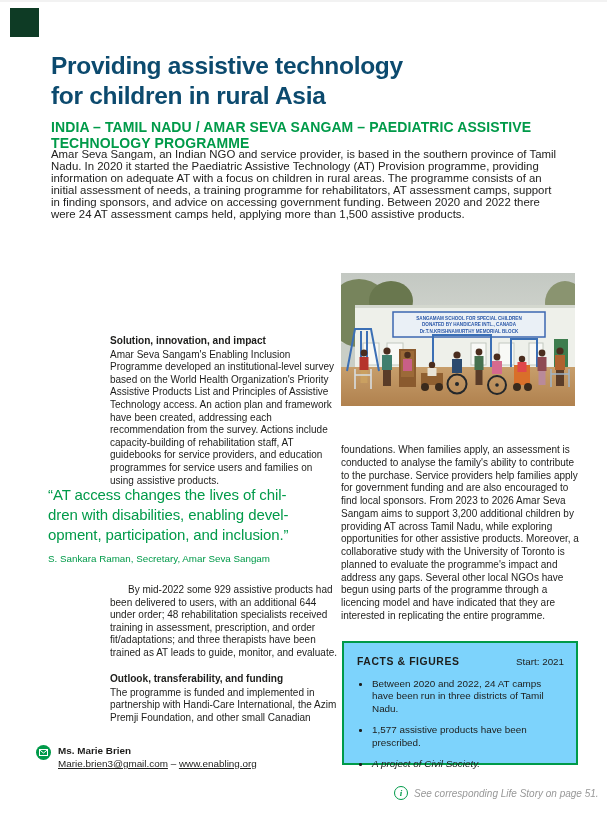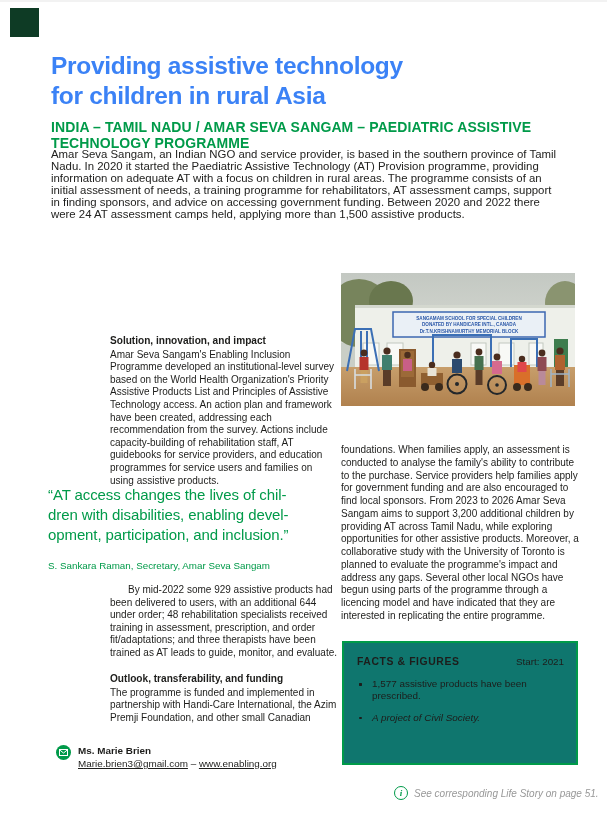--- a/index.html
+++ b/index.html
@@ -6,21 +6,21 @@
   .page{
     position:relative;width:607px;height:814px;margin:0 auto;
     background:#ffffff;overflow:hidden;
     font-family:"Liberation Sans", sans-serif;color:#1d1d1b;
     border-top:2px solid #f2f2f2;
   }
   .corner-square{position:absolute;left:10px;top:6px;width:29px;height:29px;background:#0e3b25;}
   .title{
     position:absolute;left:51px;top:49px;margin:0;
     font-size:24.5px;line-height:30px;font-weight:700;letter-spacing:-0.3px;
-    color:#3b82f6;white-space:pre-line;
+    color:#0c4a6e;white-space:pre-line;
   }
   .kicker{
     position:absolute;left:51px;top:117px;width:520px;
     font-size:14px;font-weight:700;letter-spacing:0.1px;color:#009a49;
   }
   .intro{
     position:absolute;left:51px;top:146px;width:512px;
     font-size:11.4px;line-height:12px;color:#222220;
   }
   .section{position:absolute;width:228px;font-size:10px;line-height:12.6px;}
@@ -28,50 +28,50 @@
   .sec-problem{left:110px;top:262px;}
   .sec-solution{left:110px;top:333px;}
   .sec-results{left:110px;top:582px;width:233px;}
   .sec-results p{margin:0;text-indent:18px;}
   .sec-outlook{left:110px;top:671px;}
   .quote{position:absolute;left:48px;top:483px;width:296px;}
   .quote-text{
     font-size:15px;line-height:19.8px;color:#009a49;letter-spacing:-0.1px;
     white-space:pre-line;
   }
-  .quote-attr{margin-top:16px;font-size:9.8px;color:#009a49;}
+  .quote-attr{margin-top:9px;font-size:9.8px;color:#009a49;}
   .photo{
     position:absolute;left:341px;top:271px;width:234px;height:133px;overflow:hidden;background:#c9cec6;
   }
   .caption{
     position:absolute;left:341px;top:410px;width:228px;
     font-size:8.8px;line-height:11.2px;color:#8c8c8c;
   }
   .continuation{
     position:absolute;left:341px;top:442px;width:238px;
     font-size:10px;line-height:12.75px;
   }
   .facts{
     position:absolute;left:342px;top:639px;width:207px;height:95px;
-    border:2px solid #009a49;background:#0f766e;
+    border:2px solid #009a49;background:#7dd3fc;
     padding:13px 12px 12px 13px;
   }
   .facts-header{display:flex;justify-content:space-between;align-items:baseline;}
   .facts-title{font-size:10.4px;font-weight:700;letter-spacing:0.6px;}
   .facts-start{font-size:9.8px;}
   .facts-list{margin:11px 0 0 0;padding:0;list-style:none;}
   .facts-list li{
     position:relative;margin:0 0 9px 0;padding-left:15px;
     font-size:9.9px;line-height:12.4px;
   }
   .facts-list li .bullet{
     position:absolute;left:2px;top:5px;width:2.5px;height:2.5px;background:#1d1d1b;border-radius:50%;
   }
   .facts-list li.italic{font-style:italic;}
-  .contact{position:absolute;left:56px;top:742px;display:flex;gap:7px;}
+  .contact{position:absolute;left:36px;top:742px;display:flex;gap:7px;}
   .contact-icon{
     flex:0 0 auto;width:15px;height:15px;border-radius:50%;background:#009a49;
     display:flex;align-items:center;justify-content:center;margin-top:1px;
   }
   .contact-name{font-size:9.9px;font-weight:700;line-height:13px;}
   .contact-links{font-size:9.9px;line-height:13px;}
   .contact-links a{color:#1d1d1b;text-decoration:underline;}
   .footer{
     position:absolute;left:394px;top:784px;display:flex;align-items:center;gap:6px;
   }
@@ -221,21 +221,21 @@
 
 
   <div class="continuation">foundations. When families apply, an assessment is conducted to analyse the family's ability to contribute to the purchase. Service providers help families apply for government funding and are also encouraged to find local sponsors. From 2023 to 2026 Amar Seva Sangam aims to support 3,200 additional children by providing AT across Tamil Nadu, while exploring opportunities for other assistive products. Moreover, a collaborative study with the University of Toronto is planned to evaluate the programme's impact and address any gaps. Several other local NGOs have begun using parts of the programme through a licencing model and have indicated that they are interested in replicating the entire programme.</div>
 
   <div class="facts">
     <div class="facts-header">
       <span class="facts-title">FACTS &amp; FIGURES</span>
       <span class="facts-start">Start: 2021</span>
     </div>
     <ul class="facts-list">
-      <li><span class="bullet"></span></li>
+      <li><span class="bullet"></span><span>Between 2020 and 2022, 24 AT camps have been run in three districts of Tamil Nadu.</span></li>
       <li><span class="bullet"></span><span>1,577 assistive products have been prescribed.</span></li>
       <li class="italic"><span class="bullet"></span><span>A project of Civil Society.</span></li>
     </ul>
   </div>
 
   <div class="contact">
     <span class="contact-icon">
       <svg width="9" height="7" viewBox="0 0 9 7">
           <rect x="0.5" y="0.5" width="8" height="6" fill="none" stroke="#ffffff" stroke-width="1"></rect>
           <path d="M0.5 0.8 L4.5 4 L8.5 0.8" fill="none" stroke="#ffffff" stroke-width="1"></path>

